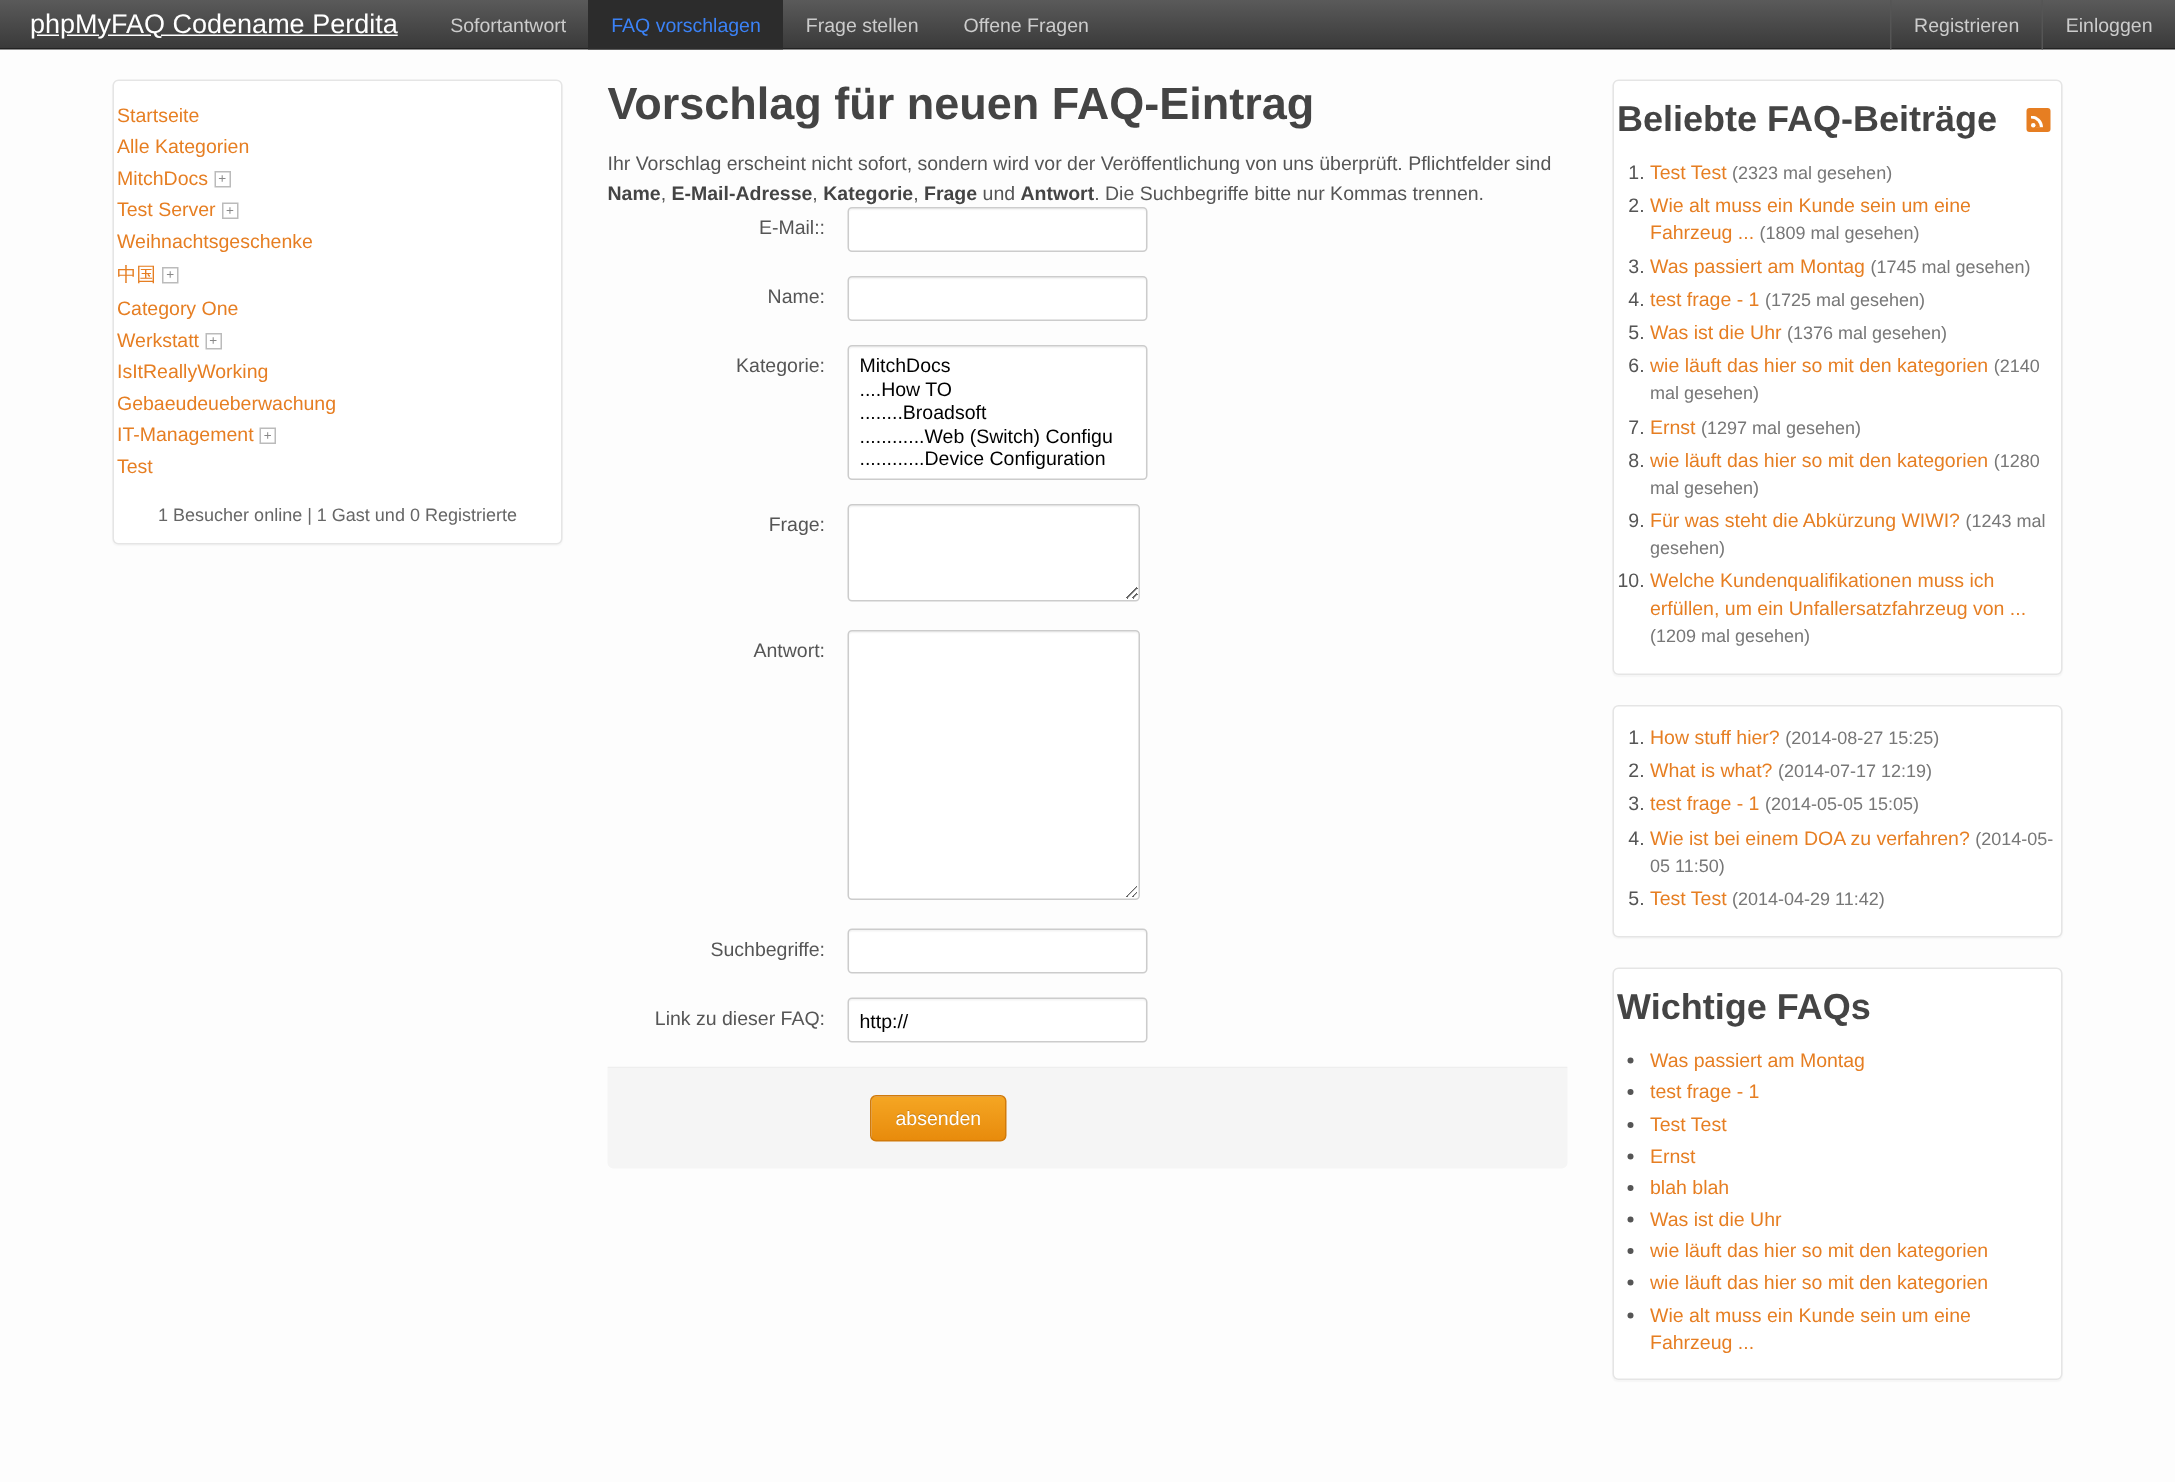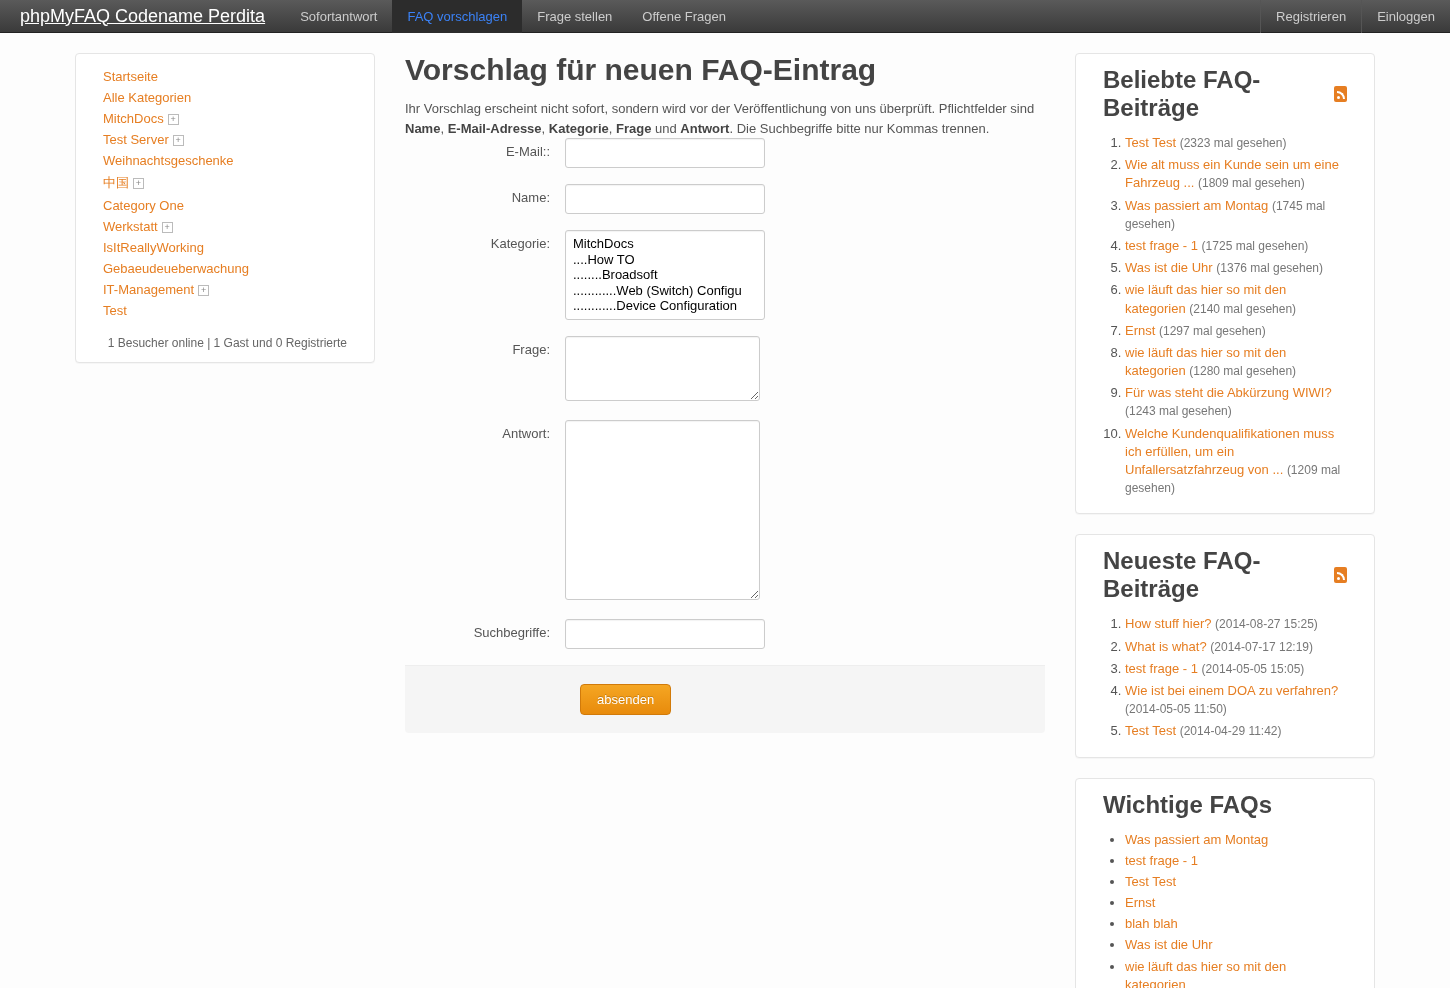--- a/index.html
+++ b/index.html
@@ -8,26 +8,26 @@
 .navbar .brand { color: #fff; font-size: 18px; padding: 0 20px; display: flex; align-items: center; font-weight: normal; }
 .navbar ul { list-style: none; display: flex; }
 .navbar ul li a { color: #ccc; text-decoration: none; padding: 0 15px; height: 33px; display: flex; align-items: center; font-size: 13px; }
 .navbar ul li.active a { background: #2c2c2c; color: #3b82f6; }
 .navbar .right { margin-left: auto; }
 .navbar .right a { border-left: 1px solid #555; }
 .container { display: flex; padding: 20px 10px; gap: 30px; max-width: 1320px; margin: 0 auto; }
 .sidebar-left { width: 300px; flex-shrink: 0; }
 .sidebar-right { width: 300px; flex-shrink: 0; }
 .main { flex: 1; }
-.panel { background: #fff; border: 1px solid #e5e5e5; border-radius: 4px; padding: 12px 27px; margin-bottom: 20px; box-shadow: 0 1px 1px rgba(0,0,0,0.03); }
+.panel { background: #fff; border: 1px solid #e5e5e5; border-radius: 4px; padding: 12px 2px; margin-bottom: 20px; box-shadow: 0 1px 1px rgba(0,0,0,0.03); }
 .cat-list { list-style: none; }
 .cat-list li { padding: 3px 0; }
 .cat-list a { color: #e67e22; text-decoration: none; }
 .cat-expand { display: inline-block; width: 11px; height: 11px; border: 1px solid #bbb; font-size: 9px; line-height: 9px; text-align: center; color: #888; margin-left: 4px; vertical-align: middle; cursor: pointer; }
-.visitor-info { text-align: right; color: #666; font-size: 12px; margin-top: 10px; padding-top: 5px; }
+.visitor-info { text-align: center; color: #666; font-size: 12px; margin-top: 10px; padding-top: 5px; }
 h1 { font-size: 30px; font-weight: bold; color: #444; margin-bottom: 12px; }
 h2 { font-size: 24px; font-weight: bold; color: #444; margin-bottom: 12px; display: flex; align-items: center; gap: 20px; }
 .intro { color: #555; font-size: 13px; line-height: 1.5; }
 .intro b { color: #444; }
 .form-row { display: flex; margin-bottom: 16px; align-items: flex-start; }
 .form-row label { width: 160px; text-align: right; padding-right: 15px; padding-top: 6px; color: #555; }
 .form-row .control { flex: 1; }
 .form-row input[type=text], .form-row textarea, .form-row select { border: 1px solid #ccc; border-radius: 3px; padding: 5px 7px; font-size: 13px; font-family: inherit; background: #fff; box-shadow: inset 0 1px 1px rgba(0,0,0,0.05); }
 .form-row input[type=text] { width: 200px; height: 30px; }
 .form-row select { width: 200px; height: 90px; }
@@ -122,20 +122,24 @@
       <div class="control"><textarea class="small" style=""></textarea></div>
     </div>
     <div class="form-row">
       <label>Antwort:</label>
       <div class="control"><textarea class="large" style=""></textarea></div>
     </div>
     <div class="form-row">
       <label>Suchbegriffe:</label>
       <div class="control"><input type="text" style=""></div>
     </div>
+    <div class="form-row">
+      <label>Link zu dieser FAQ:</label>
+      <div class="control"><input type="text" value="http://" style=""></div>
+    </div>
     <div class="form-actions">
       <button class="btn-submit">absenden</button>
     </div>
   </div>
 
   <div class="sidebar-right">
     <div class="panel">
       <h2>
         <span>Beliebte FAQ-Beiträge</span>
         <span class="rss-icon"></span>
@@ -148,24 +152,20 @@
           <li><a href="#">Was ist die Uhr</a> <span class="meta">(1376 mal gesehen)</span></li>
           <li><a href="#">wie läuft das hier so mit den kategorien</a> <span class="meta">(2140 mal gesehen)</span></li>
           <li><a href="#">Ernst</a> <span class="meta">(1297 mal gesehen)</span></li>
           <li><a href="#">wie läuft das hier so mit den kategorien</a> <span class="meta">(1280 mal gesehen)</span></li>
           <li><a href="#">Für was steht die Abkürzung WIWI?</a> <span class="meta">(1243 mal gesehen)</span></li>
           <li><a href="#">Welche Kundenqualifikationen muss ich erfüllen, um ein Unfallersatzfahrzeug von ...</a> <span class="meta">(1209 mal gesehen)</span></li>
         </ol>
     </div>
 
     <div class="panel">
-      <h2>
-        <span>Neueste FAQ-Beiträge</span>
-        <span class="rss-icon"></span>
-      </h2>
       <ol class="faq-list" id="newest-list">
           <li><a href="#">How stuff hier?</a> <span class="meta">(2014-08-27 15:25)</span></li>
           <li><a href="#">What is what?</a> <span class="meta">(2014-07-17 12:19)</span></li>
           <li><a href="#">test frage - 1</a> <span class="meta">(2014-05-05 15:05)</span></li>
           <li><a href="#">Wie ist bei einem DOA zu verfahren?</a> <span class="meta">(2014-05-05 11:50)</span></li>
           <li><a href="#">Test Test</a> <span class="meta">(2014-04-29 11:42)</span></li>
         </ol>
     </div>
 
     <div class="panel">

